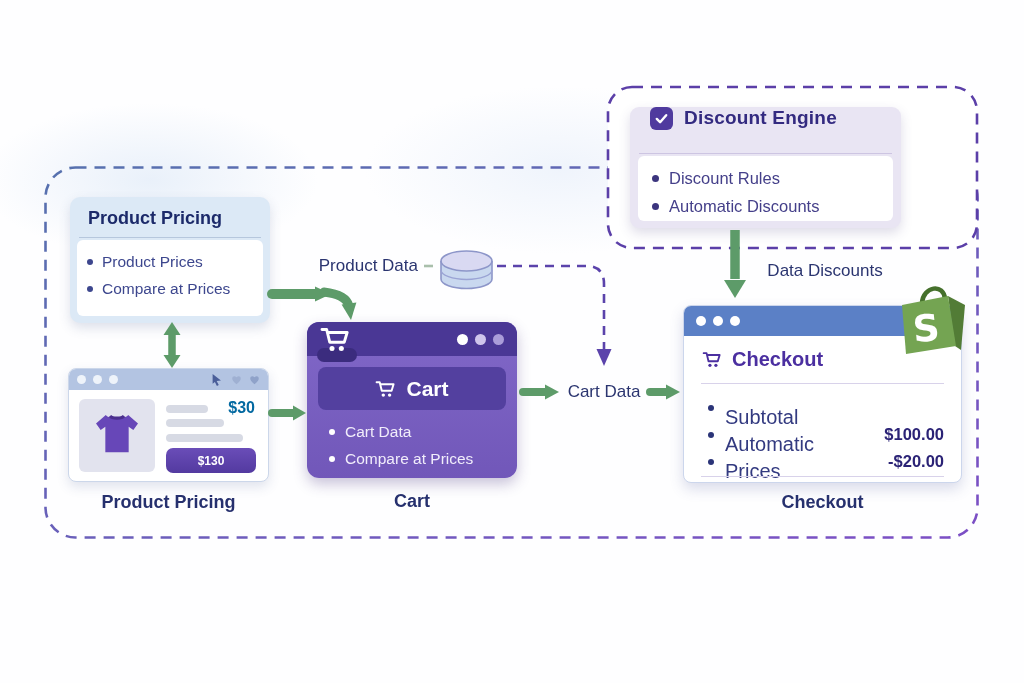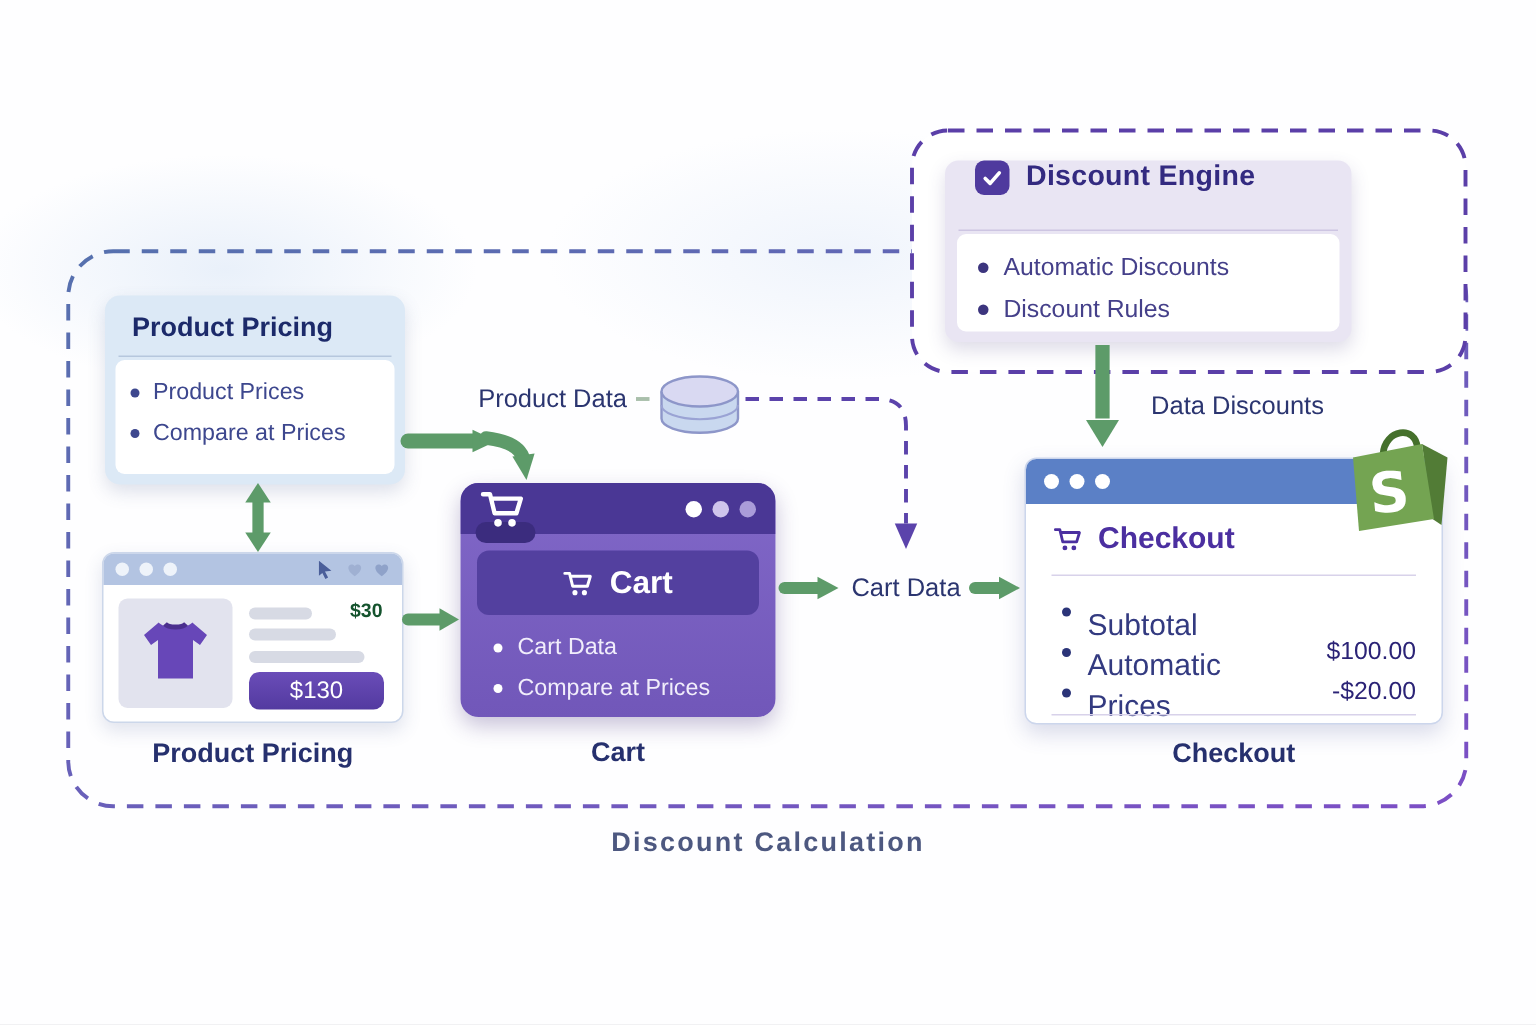--- a/index.html
+++ b/index.html
@@ -42,23 +42,23 @@
   .pwin-bar{position:absolute;left:0;top:0;right:0;height:21px;background:#b3c4e2;border-radius:7px 7px 0 0;
             display:flex;align-items:center;padding:0 8px;gap:7px;}
   .pwin-bar .dot{width:9px;height:9px;background:#eef3fa;}
   .pwin-bar .spacer{flex:1;}
   .pimg{position:absolute;left:10px;top:30px;width:76px;height:73px;background:#e2e3ee;border-radius:6px;
         display:flex;align-items:center;justify-content:center;}
   .skl{position:absolute;height:8px;border-radius:4px;background:#d7dae4;}
   .skl.s1{left:97px;top:36px;width:42px;}
   .skl.s2{left:97px;top:50px;width:58px;}
   .skl.s3{left:97px;top:65px;width:77px;}
-  .p-price{position:absolute;right:13px;top:30px;font-size:13px;font-weight:bold;color:#14532d;}
+  .p-price{position:absolute;right:13px;top:30px;font-size:16px;font-weight:bold;color:#0369a1;}
   .p-btn{position:absolute;left:97px;top:79px;width:90px;height:25px;border-radius:7px;
-         background:linear-gradient(180deg,#6a4db8,#533aa0);color:#ffffff;font-size:16px;font-weight:normal;
+         background:linear-gradient(180deg,#6a4db8,#533aa0);color:#ffffff;font-size:12px;font-weight:bold;
          display:flex;align-items:center;justify-content:center;}
 
   
   .cart-box{left:307px;top:322px;width:210px;height:156px;border-radius:12px;overflow:hidden;
             background:linear-gradient(180deg,#8168c8,#7157b9);box-shadow:0 6px 14px rgba(60,40,120,.28);z-index:2;}
   .cart-bar{position:absolute;left:0;top:0;right:0;height:34px;background:#4a3795;}
   .cart-pill{position:absolute;left:10px;top:26px;width:40px;height:14px;border-radius:7px;background:#3b2c7e;}
   .cart-bar-icon{position:absolute;left:13px;top:4px;color:#ffffff;}
   .cart-dots{position:absolute;right:13px;top:12px;display:flex;gap:7px;}
   .cart-dots .dot{width:11px;height:11px;}
@@ -74,21 +74,21 @@
           border:1px solid #ccd6ec;box-shadow:0 6px 14px rgba(70,80,150,.2);z-index:2;box-sizing:border-box;}
   .co-bar{position:absolute;left:0;top:0;right:0;height:30px;background:#5b80c6;border-radius:7px 7px 0 0;
           display:flex;align-items:center;padding:0 12px;gap:7px;}
   .co-bar .dot{width:10px;height:10px;background:#ffffff;}
   .co-head{position:absolute;left:18px;top:42px;display:flex;align-items:center;gap:9px;color:#4b2fa0;}
   .co-head-title{font-size:20px;font-weight:bold;}
   .co-div{position:absolute;left:17px;right:17px;height:1px;background:#d8d2ea;}
   .co-rows{position:absolute;left:24px;right:17px;top:88px;}
   .co-row{display:flex;align-items:center;gap:11px;height:27px;}
   .co-label{font-size:20px;color:#333a80;flex:1;margin-top:20px;}
-  .co-val{font-size:16.5px;font-weight:normal;color:#2b2376;margin-left:36px;}
+  .co-val{font-size:16.5px;font-weight:bold;color:#2b2376;margin-left:36px;}
   .co-rows .dot{width:6px;height:6px;background:#2b3478;}
 
   
   .caption{font-size:18px;font-weight:bold;color:#26306e;text-align:center;z-index:2;}
   .flow-label{font-size:17px;font-weight:normal;color:#2b3570;z-index:2;}
   .diagram-caption{left:312px;top:551px;width:400px;text-align:center;font-size:18px;font-weight:bold;
                    color:#4d5880;letter-spacing:1.5px;z-index:2;}
 </style>
 </head>
 <body>
@@ -131,25 +131,25 @@
         <svg width="15" height="15" viewBox="0 0 16 16">
           <path d="M3,8.5 L6.5,12 L13,4.5" stroke="#ffffff" stroke-width="2.6" fill="none" stroke-linecap="round" stroke-linejoin="round"></path>
         </svg>
       </span>
       <span class="de-title">Discount Engine</span>
     </div>
     <div class="de-div"></div>
     <div class="de-body">
       <div class="bullet-row">
         <span class="dot"></span>
+        <span>Discount Rules</span>
+      </div>
+      <div class="bullet-row">
+        <span class="dot"></span>
         <span>Automatic Discounts</span>
-      </div>
-      <div class="bullet-row">
-        <span class="dot"></span>
-        <span>Discount Rules</span>
       </div>
     </div>
   </div>
 
   <div class="abs pp-box">
     <div class="pp-title">Product Pricing</div>
     <div class="pp-div"></div>
     <div class="pp-body">
       <div class="bullet-row">
         <span class="dot"></span>
@@ -252,21 +252,20 @@
         <span class="co-val">-$20.00</span>
       </div>
     </div>
     <div class="co-div" style="top:170px;"></div>
   </div>
   <div class="abs caption" style="left:683px;top:492px;width:279px;">Checkout</div>
 
   <div class="abs flow-label" style="left:296px;top:256px;width:122px;text-align:right;">Product Data</div>
   <div class="abs flow-label" style="left:554px;top:382px;width:100px;text-align:center;">Cart Data</div>
   <div class="abs flow-label" style="left:752px;top:261px;width:146px;text-align:center;">Data Discounts</div>
-  <div class="abs diagram-caption">Discount Calculation</div>
 
   <svg class="layer" width="1024" height="683" viewBox="0 0 1024 683" style="z-index:4">
 
     <g fill="#5d9b69" stroke="#5d9b69">
       <path d="M272,294 H316" fill="none" stroke-width="10" stroke-linecap="round"></path>
       <polygon points="331,294 315,286.5 315,301.5" stroke="none"></polygon>
       <path d="M324,292 Q346,294.5 349,306" fill="none" stroke-width="9" stroke-linecap="round"></path>
       <polygon points="351,320 341.6,304.4 356.4,302.4" stroke="none"></polygon>
     </g>
 

